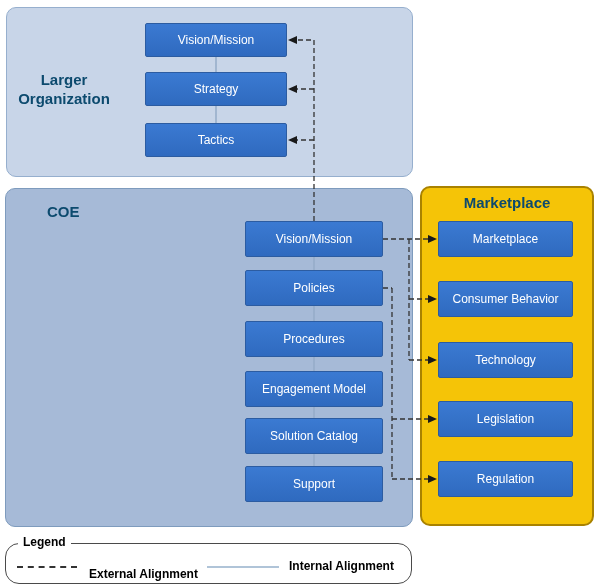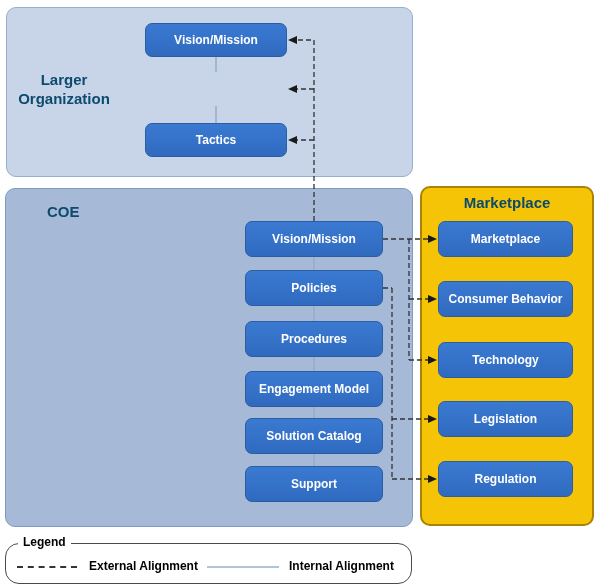--- a/index.html
+++ b/index.html
@@ -47,23 +47,23 @@
   }
   #title-marketplace {
     left: 420px; top: 194px; width: 174px;
     text-align: center;
   }
   .node {
     position: absolute;
     box-sizing: border-box;
     background: linear-gradient(180deg, #3b7ad2, #2f6abf);
     border: 1.5px solid #2c5ca1;
-    border-radius: 7px;
+    border-radius: 2px;
     color: #ffffff;
-    font-weight: bold;
+    font-weight: normal;
     font-size: 12px;
     display: flex;
     align-items: center;
     justify-content: center;
     text-align: center;
   }
   .node.org   { left: 145px; width: 142px; height: 34px; }
   .node.coe   { left: 245px; width: 138px; height: 36px; }
   .node.mkt   { left: 438px; width: 135px; height: 36px; }
   #node-org-0 { top: 23px; }
@@ -114,21 +114,21 @@
     left: 201px; top: 22px; width: 72px;
     border-top: 2px solid #b0c4d8;
   }
   .legend-label {
     position: absolute;
     top: 15px;
     font-size: 12px;
     font-weight: bold;
     color: #000000;
   }
-  #legend-external-label { left: 83px; }
+  #legend-external-label { left: 83px; margin-top: 8px; }
   #legend-internal-label { left: 283px; }
 </style>
 </head>
 <body>
 
 <div id="canvas">
 
   <div id="panel-larger-org" class="panel"></div>
   <div id="panel-coe" class="panel"></div>
   <div id="panel-marketplace" class="panel"></div>
@@ -172,20 +172,21 @@
       <polygon points="288,140 297,136 297,144"></polygon>
       <polygon points="437,239 428,235 428,243"></polygon>
       <polygon points="437,299 428,295 428,303"></polygon>
       <polygon points="437,360 428,356 428,364"></polygon>
       <polygon points="437,419 428,415 428,423"></polygon>
       <polygon points="437,479 428,475 428,483"></polygon>
     </g>
   </svg>
 
   <div id="node-org-0" class="node org">Vision/Mission</div>
+  <div id="node-org-1" class="node org">Strategy</div>
   <div id="node-org-2" class="node org">Tactics</div>
 
   <div id="node-coe-0" class="node coe">Vision/Mission</div>
   <div id="node-coe-1" class="node coe">Policies</div>
   <div id="node-coe-2" class="node coe">Procedures</div>
   <div id="node-coe-3" class="node coe">Engagement Model</div>
   <div id="node-coe-4" class="node coe">Solution Catalog</div>
   <div id="node-coe-5" class="node coe">Support</div>
 
   <div id="node-mkt-0" class="node mkt">Marketplace</div>

